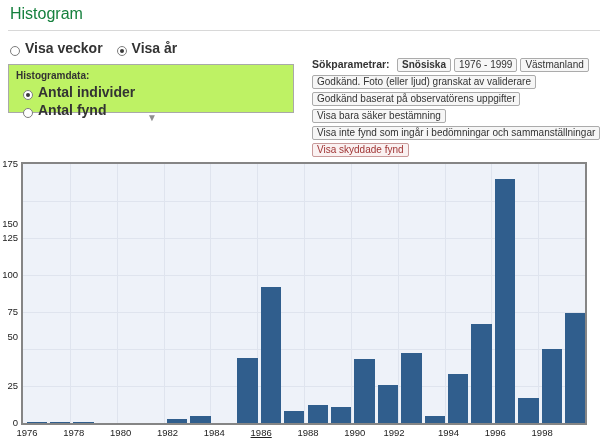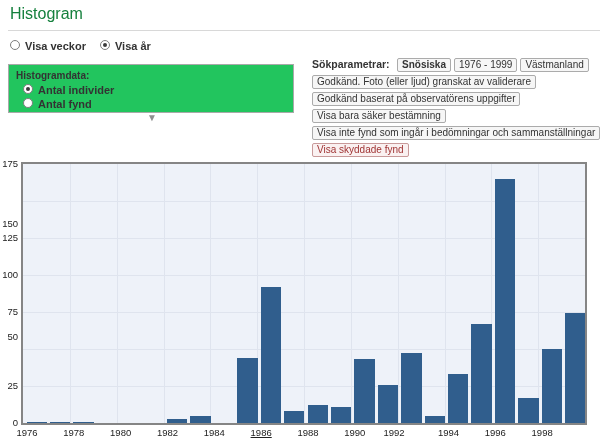--- a/index.html
+++ b/index.html
@@ -1,24 +1,24 @@
 <!DOCTYPE html>
 <html><head>
 <meta charset="utf-8">
 <style>
   html,body{margin:0;padding:0;background:#fff;}
   .page{position:relative;width:603px;height:444px;background:#fff;overflow:hidden;
         font-family:"Liberation Sans",sans-serif;color:#333;}
   .title{position:absolute;left:10px;top:5px;font-size:16px;font-weight:400;color:#15803d;}
   .rule{position:absolute;left:8px;top:30px;width:592px;border-top:1px solid #d8d8d8;}
   .toggle{position:absolute;left:10px;top:40px;display:flex;gap:14px;align-items:center;}
-  .radio{display:flex;align-items:flex-start;gap:5px;font-size:11px;font-weight:700;color:#333;cursor:pointer;}
+  .radio{display:flex;align-items:flex-end;gap:5px;font-size:14px;font-weight:700;color:#333;cursor:pointer;}
   .rb{width:10px;height:10px;border:1px solid #7d7d7d;border-radius:50%;background:#fff;position:relative;flex:none;box-sizing:border-box;}
   .rb.on::after{content:"";position:absolute;left:2px;top:2px;width:4px;height:4px;border-radius:50%;background:#3a3a3a;}
-  .hbox{position:absolute;left:8px;top:64px;width:286px;height:49px;background:#22c55e;border:1px solid #a9a9a9;box-sizing:border-box;}
+  .hbox{position:absolute;left:8px;top:64px;width:286px;height:49px;background:#bef264;border:1px solid #a9a9a9;box-sizing:border-box;}
   .hbox-title{font-size:10px;font-weight:700;margin:5px 0 3px 7px;}
   .hbox .radio{margin:2px 0 0 14px;}
   .arrow{position:absolute;left:147px;top:113px;color:#8f8f8f;font-size:10px;line-height:10px;}
   .panel{position:absolute;left:312px;top:56px;width:288px;}
   .prow{margin-bottom:1px;line-height:13px;white-space:nowrap;}
   .plabel{font-size:10.5px;font-weight:700;margin-right:3px;}
   .tag{display:inline-block;font-size:10px;color:#333;background:#f6f6f6;border:1px solid #ababab;
        border-radius:2px;padding:0 4px;line-height:12px;margin-right:3px;white-space:nowrap;}
   .tag.bold{font-weight:700;}
   .tag.protected{color:#a03535;border-color:#c89a9a;background:#faf1f1;}

